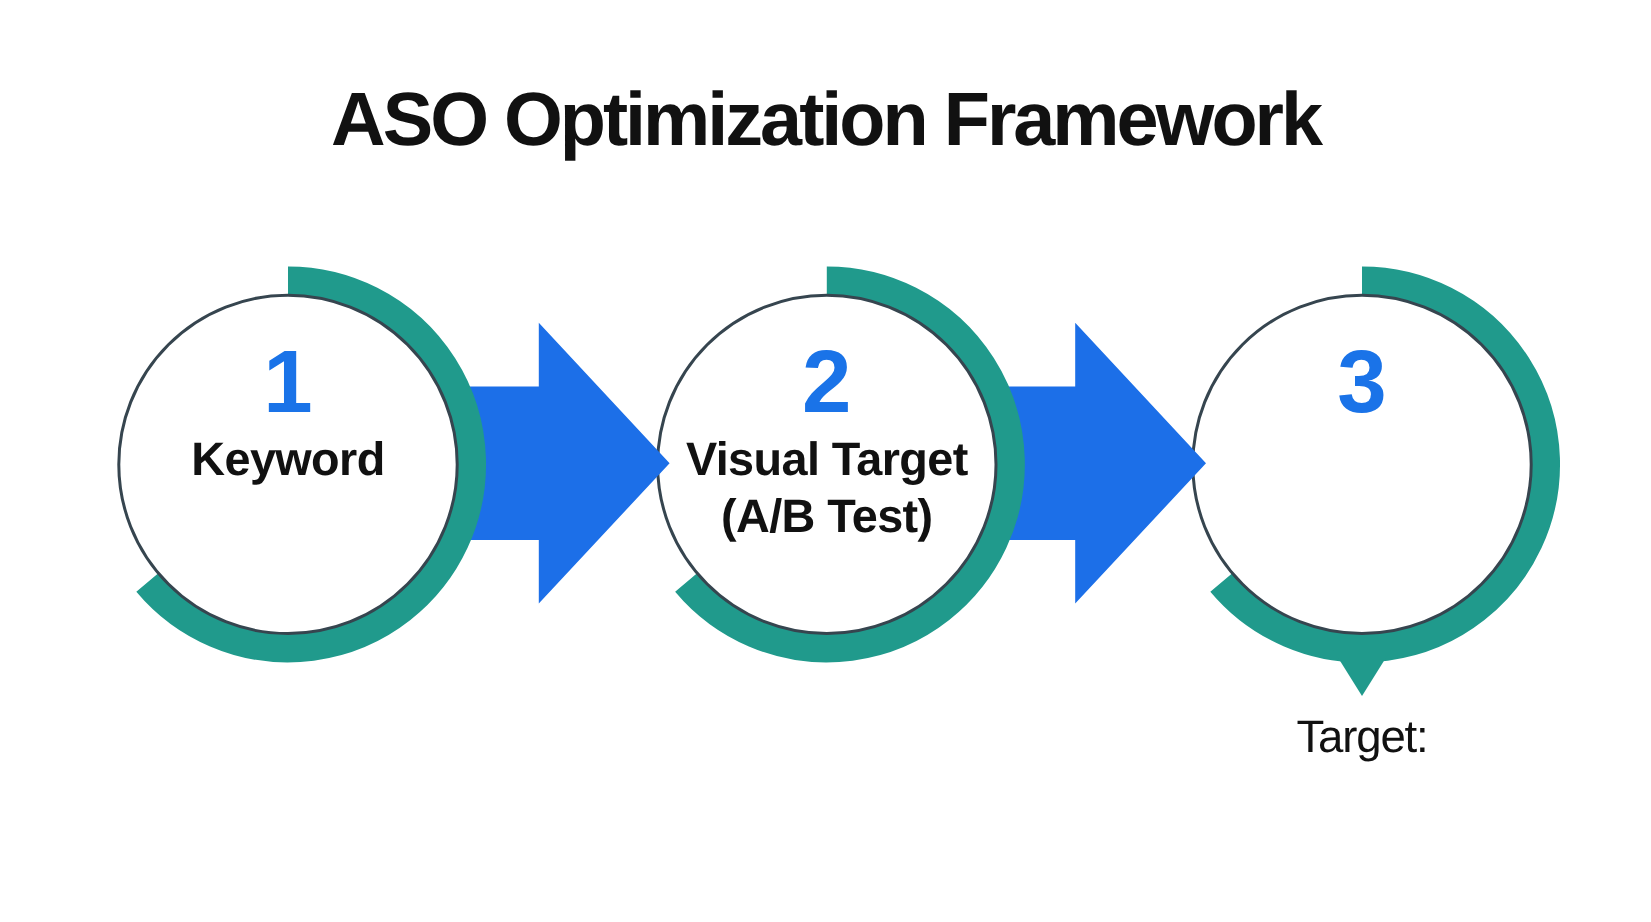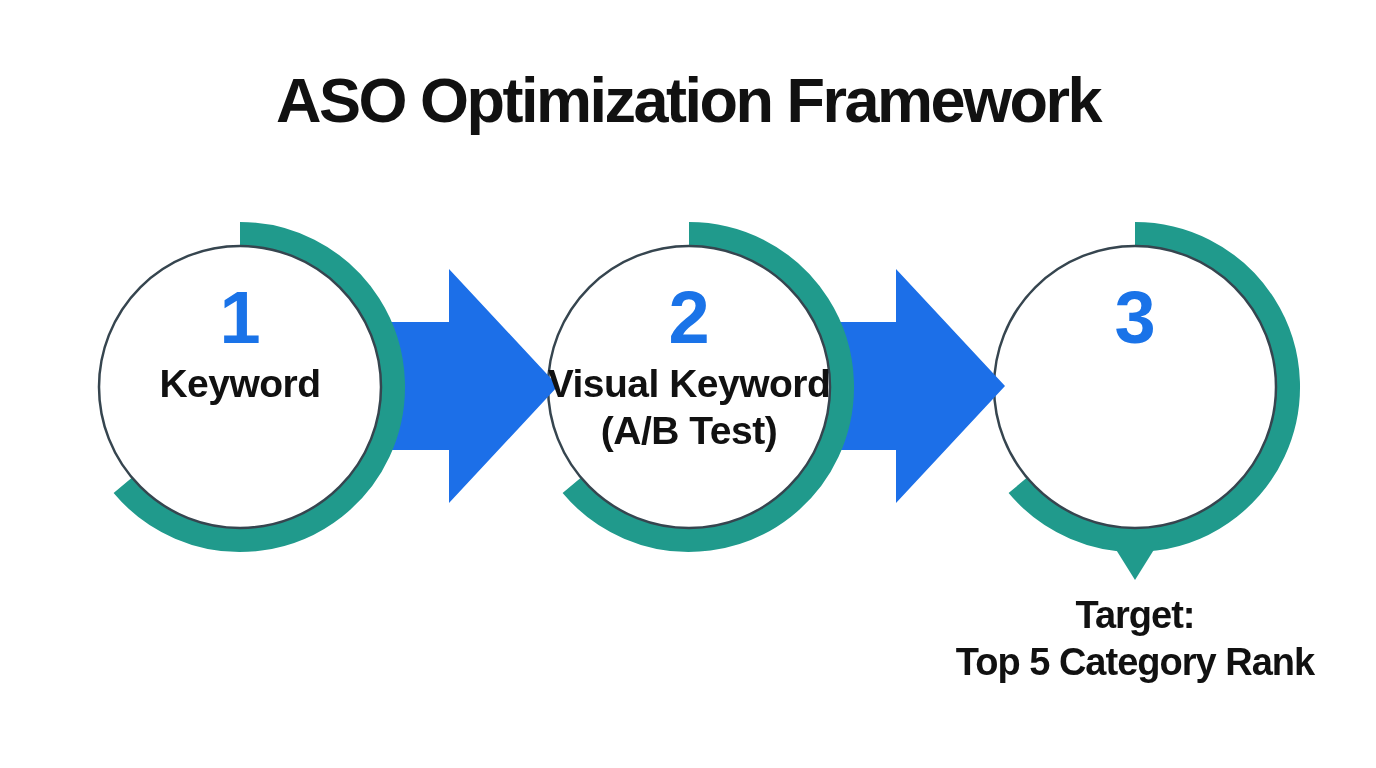--- a/index.html
+++ b/index.html
@@ -76,21 +76,21 @@
     color: var(--text-black, #111111);
   }
   .annotation {
     position: absolute;
     left: 915px;
     top: 592px;
     width: 440px;
     text-align: center;
     font-size: 38px;
     line-height: 47px;
-    font-weight: 700;
+    font-weight: 400;
     letter-spacing: -1px;
     color: var(--text-black, #111111);
   }
 </style>
 </head>
 <body>
 
 <div class="canvas">
 
   <svg class="diagram" width="1376" height="768" viewBox="0 0 1376 768">
@@ -115,27 +115,26 @@
   <div class="step-text s1">
     <div class="step-number">1</div>
     <div class="step-label">
       <span>Keyword</span><br>
     </div>
   </div>
 
   <div class="step-text s2">
     <div class="step-number">2</div>
     <div class="step-label">
-      <span>Visual Keyword</span><br>
+      <span>Visual Target</span><br>
       <span>(A/B Test)</span>
     </div>
   </div>
 
   <div class="step-text s3">
     <div class="step-number">3</div>
   </div>
 
   <div class="annotation">
     <span>Target:</span><br>
-    <span>Top 5 Category Rank</span>
   </div>
 
 </div>
 
 </body></html>

